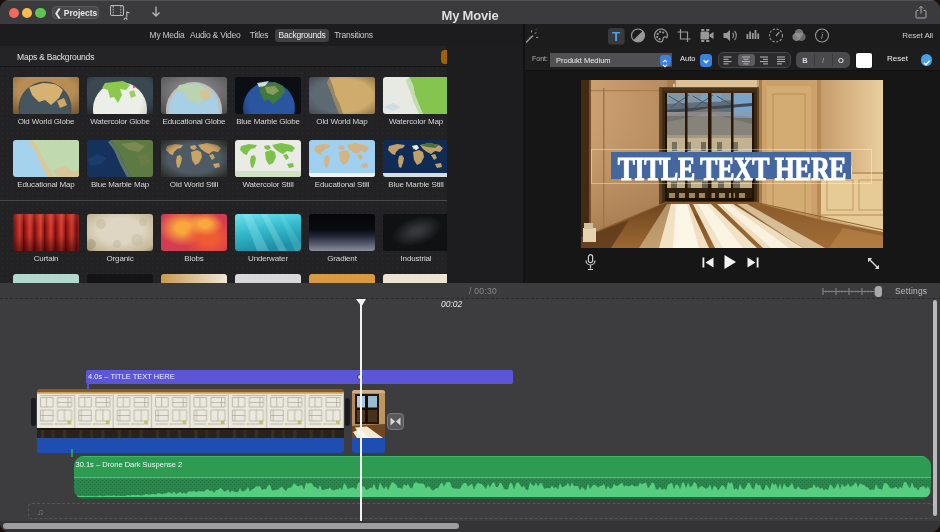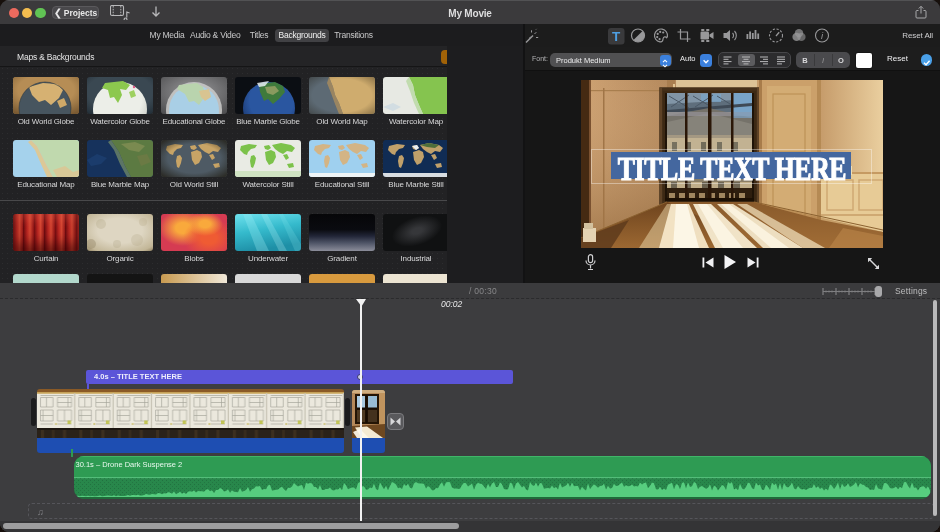--- a/index.html
+++ b/index.html
@@ -1,20 +1,20 @@
 <!DOCTYPE html>
 <html><head><meta charset="utf-8"><style>
 html,body{margin:0;padding:0;background:#17100c;}
 *{box-sizing:border-box;font-family:"Liberation Sans",sans-serif;}
 #win{position:relative;width:940px;height:532px;background:#1d1d1f;overflow:hidden;border-radius:9px;}
 .abs{position:absolute;}
 #titlebar{left:0;top:0;width:940px;height:24px;background:#3b3a3c;box-shadow:inset 0 1px 0 #525254;}
 .tl{width:10.5px;height:10.5px;border-radius:50%;top:7.5px;}
 #projbtn{left:52px;top:5.5px;width:47px;height:13.5px;background:#49484b;border:1px solid #5a595c;border-radius:4px;color:#e8e8e8;font-size:8.5px;font-weight:bold;line-height:11.5px;text-align:center;}
-#mymovie{left:0;right:0;top:8px;text-align:center;color:#dededf;font-size:10px;font-weight:bold;letter-spacing:-0.2px;}
+#mymovie{left:0;right:0;top:8px;text-align:center;color:#dededf;font-size:13px;font-weight:bold;letter-spacing:-0.2px;}
 #tabrow{left:0;top:24px;width:523px;height:22px;background:#1c1c1e;color:#c9c9ca;font-size:8.5px;letter-spacing:-0.25px;}
 .tab{position:absolute;top:4.5px;height:13px;line-height:13px;border-radius:3.5px;white-space:nowrap;text-align:center;}
 .tab.sel{background:#414144;color:#f0f0f0;}
 #browser{left:0;top:46px;width:447px;height:237px;background:#222224;background-image:radial-gradient(#2d2d2f 0.7px,rgba(0,0,0,0) 0.8px);background-size:5px 5px;overflow:hidden;}
 #bhead{left:0;top:0;width:523px;height:21px;background:#242426;border-bottom:1px solid #151516;}
 #searchbox{left:441px;top:3.5px;width:82px;height:14px;background:#2e2e30;border:6px solid #a16207;border-radius:4px;color:#8a8a8c;font-size:7.5px;line-height:12px;padding-left:16px;}
 .thumb{position:absolute;width:66px;height:37px;border-radius:3px;overflow:hidden;}
 .tlabel{position:absolute;width:90px;text-align:center;color:#d8d8d9;font-size:8px;letter-spacing:-0.15px;}
 #vdivider{left:523px;top:24px;width:2px;height:259px;background:#121213;}
 #inspector{left:525px;top:24px;width:415px;height:259px;background:#161616;}
@@ -327,21 +327,21 @@
 <g transform="translate(297,11.5)">
               <circle r="6.5" fill="none" stroke="#98989a" stroke-width="1.1"></circle>
               <text x="0" y="3.8" font-size="9.5" fill="#98989a" text-anchor="middle" font-family="Liberation Serif" font-style="italic">i</text>
             </g>
 </g>
 <text x="408" y="14" font-size="8px" letter-spacing="-0.1" fill="#cfcfd1" text-anchor="end">Reset All</text>
 </svg>
       </div>
     <div id="fontrow" class="abs">
 <span class="abs" style="left:7px;top:8px;font-size:7px;color:#b4b4b6;">Font:</span>
-<div class="abs" style="left:25px;top:6px;width:122px;height:14px;background:#505052;border-radius:5px;">
+<div class="abs" style="left:25px;top:6px;width:122px;height:14px;background:#505052;border-radius:0;">
   <span class="abs" style="left:6px;top:3px;font-size:7.5px;color:#ededee;">Produkt Medium</span>
   <div class="abs" style="right:1.5px;top:1.5px;width:10.5px;height:11px;background:#3b80dd;border-radius:3px;">
     <svg width="10" height="11" viewBox="0 0 10 11">
               <path d="M3,4.2 L5,2.2 L7,4.2 M3,6.8 L5,8.8 L7,6.8" stroke="#fff" stroke-width="1.1" fill="none"></path>
             </svg>
   </div>
 </div>
 <span class="abs" style="left:155px;top:7px;font-size:7.5px;color:#ededee;">Auto</span>
 <div class="abs" style="left:175px;top:6.5px;width:12px;height:13px;background:#3b80dd;border-radius:3.5px;">
   <svg width="12" height="13" viewBox="0 0 12 13">
@@ -535,21 +535,21 @@
       <svg class="abs" style="left:822px;top:3px;" width="62" height="11" viewBox="0 0 62 11">
           <g stroke="#7e7e80" stroke-width="1">
             <path d="M1,2 v7 M14,2 v7 M27,2 v7 M40,2 v7 M53,2 v7" stroke="#8e8e90"></path>
             <path d="M4,4.5 v2 M7,4.5 v2 M10,4.5 v2 M17,4.5 v2 M20,4.5 v2 M23,4.5 v2 M30,4.5 v2 M33,4.5 v2 M36,4.5 v2 M43,4.5 v2 M46,4.5 v2 M49,4.5 v2"></path>
             <path d="M1,5.5 h52"></path>
           </g>
           <rect x="53" y="0" width="7" height="11" rx="3" fill="#a9a9ab"></rect>
         </svg>
       <span class="abs" style="left:895px;top:3px;letter-spacing:0.2px;">Settings</span>
     </div>
-    <div id="titleclip" class="abs"><span style="padding-left:8px;font-weight:bold;">4.0s – TITLE TEXT HERE</span>
+    <div id="titleclip" class="abs"><span style="padding-left:2px;">4.0s – TITLE TEXT HERE</span>
       <div class="abs" style="left:271px;top:3.5px;width:6px;height:6px;border-radius:50%;background:#c8c8e8;border:1px solid #3a3a6a;"></div>
     </div>
     <div class="abs" style="left:87px;top:101px;width:2px;height:7px;background:#5b55d8;"></div>
     <div class="abs" style="left:31px;top:115px;width:5px;height:28px;background:#1b1b1d;border-radius:2.5px;"></div>
     <div class="abs" style="left:345px;top:115px;width:5px;height:28px;background:#1b1b1d;border-radius:2.5px;"></div>
     <div class="clip" style="left:37px;top:106px;width:307px;height:64px;">
       <svg width="307" height="49" viewBox="0 0 307 49">
 <defs>
 <pattern id="fp" width="38.375" height="49" patternUnits="userSpaceOnUse">
   <rect width="38.4" height="49" fill="#ebe8dd"></rect>

